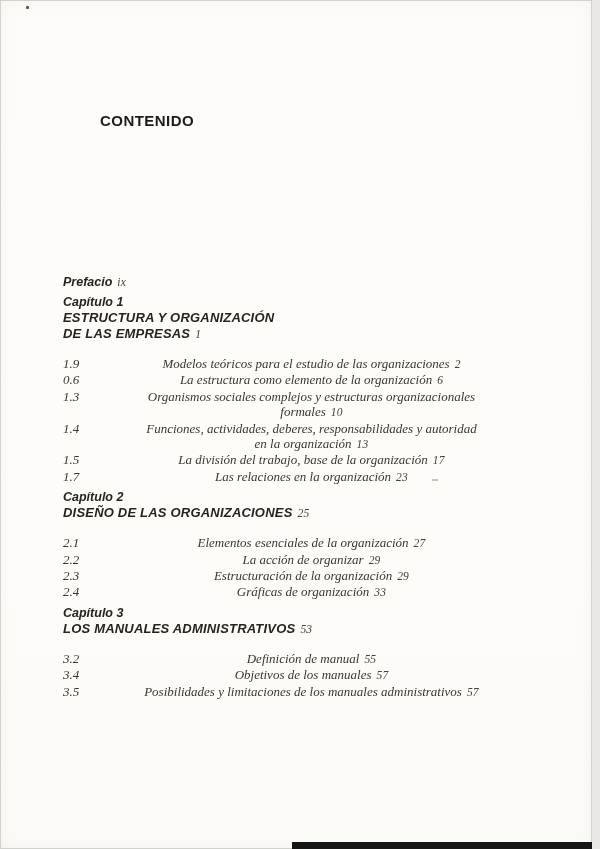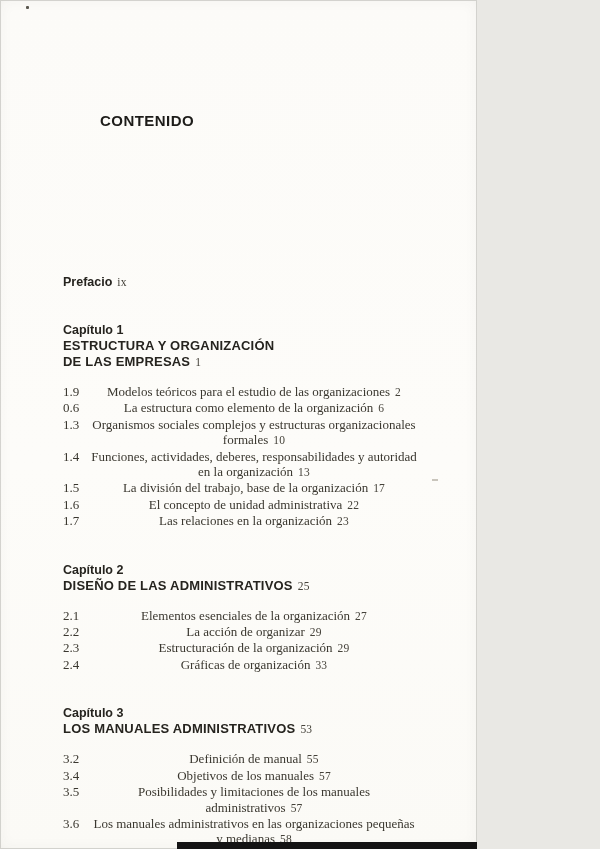--- a/index.html
+++ b/index.html
@@ -1,34 +1,34 @@
 <!DOCTYPE html>
 <html><head>
 <meta charset="utf-8">
 <style>
   html,body { margin:0; padding:0; }
   body { width:600px; height:849px; background:#e9e8e4; font-family:"Liberation Serif","DejaVu Serif",serif; }
   .page {
-    position:relative; width:477px; height:849px; overflow:hidden;
+    position:relative; width:592px; height:849px; overflow:hidden;
     background:linear-gradient(180deg,#fcfbf8 0%, #fdfcf9 55%, #fbfaf6 100%);
     box-shadow: inset 0 0 0 1px rgba(120,118,110,0.28), inset 0 0 14px rgba(60,58,50,0.05);
   }
   .doc-title {
     position:absolute; left:100px; top:112px; margin:0;
     font-family:"Liberation Sans","DejaVu Sans",sans-serif;
     font-weight:700; font-size:15px; line-height:18px; letter-spacing:.45px;
     color:#1d1c19;
   }
-  .toc { position:absolute; left:63px; top:275px; right:60px; color:#38352f; }
+  .toc { position:absolute; left:63px; top:275px; right:60px; color:#38352f;font-style:italic; }
   .prefacio {
     font-family:"Liberation Sans","DejaVu Sans",sans-serif;
     font-weight:700; font-size:12.5px; line-height:15px; color:#26241f;
   }
   .prefacio .pg { font-weight:400; }
-  .chapter { margin-top:32px; }
+  .chapter { margin-top:4px; }
   .ch-label {
     font-family:"Liberation Sans","DejaVu Sans",sans-serif;
     font-weight:700; font-size:12.5px; line-height:16px; color:#26241f;
   }
   .ch-title {
     font-family:"Liberation Sans","DejaVu Sans",sans-serif;
     font-weight:700; font-size:13px; line-height:16px; letter-spacing:.2px; color:#26241f;
   }
   .items { margin-top:14px; }
   .it { display:flex; font-size:13px; line-height:15.4px; color:#3a372f; }
@@ -79,34 +79,30 @@
         </div>
         <div class="it">
           <span class="n">1.4</span>
           <span class="t"><span>Funciones, actividades, deberes, responsabilidades y autoridad</span><br><span>en la organización</span><span class="pg">13</span></span>
         </div>
         <div class="it">
           <span class="n">1.5</span>
           <span class="t"><span>La división del trabajo, base de la organización</span><span class="pg">17</span></span>
         </div>
         <div class="it">
-          <span class="n">1.6</span>
-          <span class="t"><span>El concepto de unidad administrativa</span><span class="pg">22</span></span>
-        </div>
-        <div class="it">
           <span class="n">1.7</span>
           <span class="t"><span>Las relaciones en la organización</span><span class="pg">23</span></span>
         </div>
       </div>
     </section>
 
     <section class="chapter">
       <div class="ch-label">Capítulo 2</div>
       <div class="ch-title">
-        <span>DISEÑO DE LAS ADMINISTRATIVOS</span><span class="pg">25</span>
+        <span>DISEÑO DE LAS ORGANIZACIONES</span><span class="pg">25</span>
       </div>
       <div class="items">
         <div class="it">
           <span class="n">2.1</span>
           <span class="t"><span>Elementos esenciales de la organización</span><span class="pg">27</span></span>
         </div>
         <div class="it">
           <span class="n">2.2</span>
           <span class="t"><span>La acción de organizar</span><span class="pg">29</span></span>
         </div>
@@ -132,24 +128,20 @@
           <span class="t"><span>Definición de manual</span><span class="pg">55</span></span>
         </div>
         <div class="it">
           <span class="n">3.4</span>
           <span class="t"><span>Objetivos de los manuales</span><span class="pg">57</span></span>
         </div>
         <div class="it">
           <span class="n">3.5</span>
           <span class="t"><span>Posibilidades y limitaciones de los manuales administrativos</span><span class="pg">57</span></span>
         </div>
-        <div class="it">
-          <span class="n">3.6</span>
-          <span class="t"><span>Los manuales administrativos en las organizaciones pequeñas</span><br><span>y medianas</span><span class="pg">58</span></span>
-        </div>
       </div>
     </section>
 
   </div>
 
   <div class="bottom-bar" style="background: rgb(20, 20, 20);"></div>
 
 </div>
 
 </body></html>

